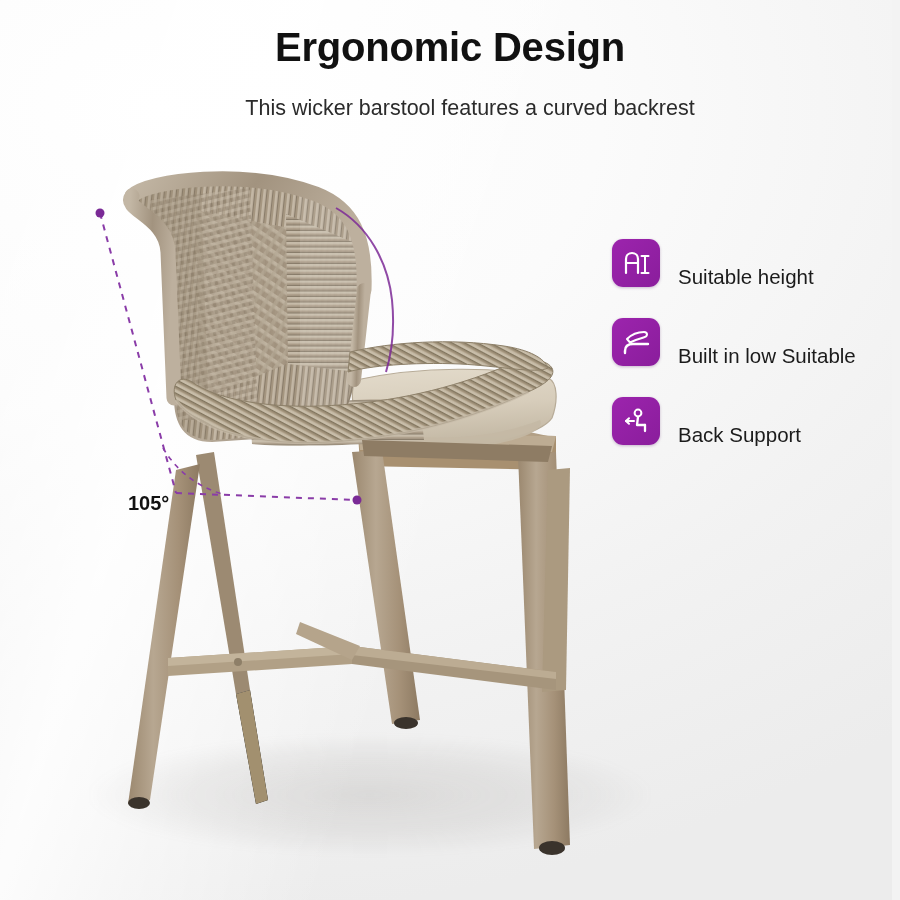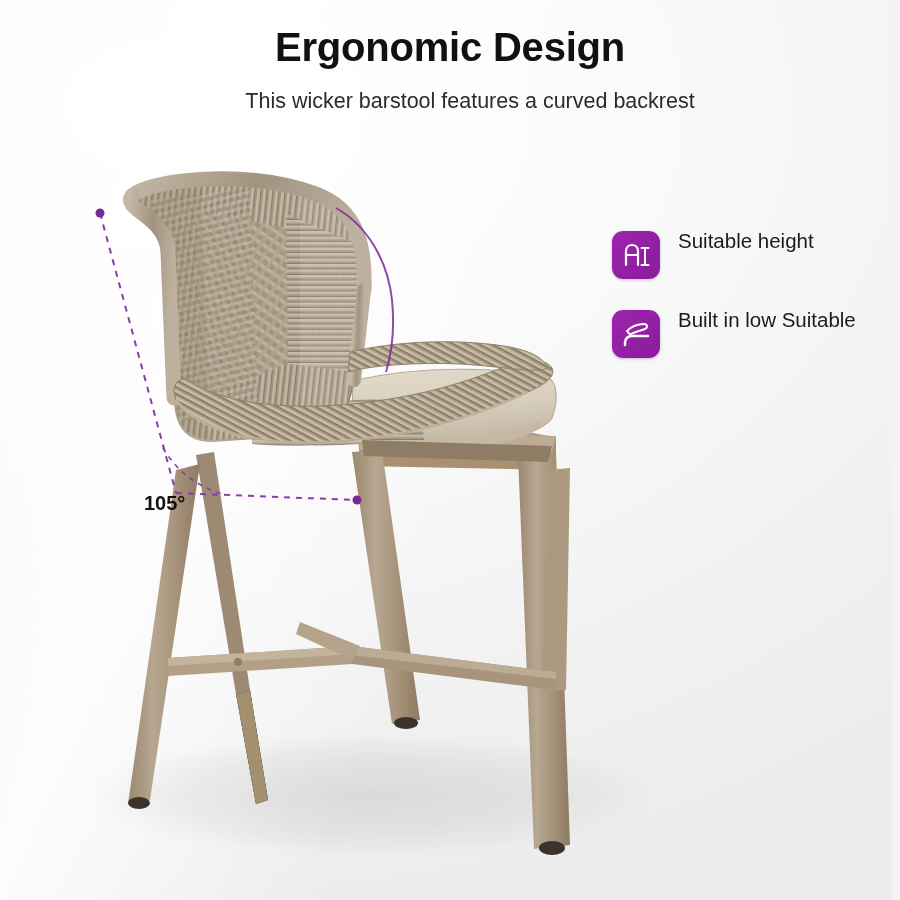--- a/index.html
+++ b/index.html
@@ -55,40 +55,40 @@
   .title {
     margin: 0;
     padding-top: 25px;
     font-size: 40px;
     font-weight: bold;
     color: #111111;
     letter-spacing: -0.2px;
     line-height: 1.1;
   }
   .subtitle {
-    margin: 5px;
+    margin: 12px;
     padding-top: 13px;
     font-size: 21.5px;
     color: #2b2b2b;
     line-height: 1.38;
     font-weight: normal;
     padding-left: 40px;
   }
 
   
   .features {
     position: absolute;
     left: 612px;
     top: 231px;
     width: 288px;
     z-index: 6;
   }
   .feature-row {
     display: flex;
-    align-items: flex-start;
+    align-items: flex-end;
     height: 56px;
     margin-bottom: 23px;
   }
   .feature-icon {
     width: 48px;
     height: 48px;
     border-radius: 11px;
     flex: 0 0 48px;
     display: flex;
     align-items: center;
@@ -108,21 +108,21 @@
     position: absolute;
     left: 0;
     top: 0;
     width: 900px;
     height: 900px;
     z-index: 5;
     pointer-events: none;
   }
   .angle-label {
     position: absolute;
-    left: 144px;
+    left: 128px;
     top: 492px;
     font-size: 20px;
     font-weight: bold;
     color: #111111;
     z-index: 6;
   }
 
   
   .product {
     position: absolute;
@@ -338,16 +338,32 @@
           <path d="M6,12 C10,8 17,5 23,5 C25,5 26,6 26,7.5 C26,9 24.5,10 22.5,10.5
                    C18,11.8 13,13.5 9,15.5 Z" fill="none" stroke="#ffffff" stroke-width="2" stroke-linejoin="round"></path>
 
           <path d="M4,24 C4,19 7,17 12,17 L27,17" fill="none" stroke="#ffffff" stroke-width="2.4" stroke-linecap="round"></path>
           <line x1="4" y1="24" x2="4" y2="26" stroke="#ffffff" stroke-width="2.4" stroke-linecap="round"></line>
         </svg>
       </div>
       <div class="feature-label">Built in low Suitable</div>
     </div>
 
+    <div class="feature-row">
+      <div class="feature-icon" style="background:linear-gradient(135deg,#9c24ad 0%,#8a1d9c 100%);">
+        <svg width="30" height="30" viewBox="0 0 30 30">
+
+          <circle cx="17" cy="7" r="3.4" fill="none" stroke="#ffffff" stroke-width="2"></circle>
+
+          <path d="M17,11 L16,19 L24,19" fill="none" stroke="#ffffff" stroke-width="2.3" stroke-linecap="round" stroke-linejoin="round"></path>
+
+          <path d="M24,19 L24,25" fill="none" stroke="#ffffff" stroke-width="2.3" stroke-linecap="round"></path>
+
+          <path d="M5,15 L13,15" fill="none" stroke="#ffffff" stroke-width="2" stroke-linecap="round"></path>
+          <path d="M8,12.2 L5,15 L8,17.8" fill="none" stroke="#ffffff" stroke-width="2" stroke-linecap="round" stroke-linejoin="round"></path>
+        </svg>
+      </div>
+      <div class="feature-label">Back Support</div>
+    </div>
 
   </div>
 
 </div>
 
 </body></html>

